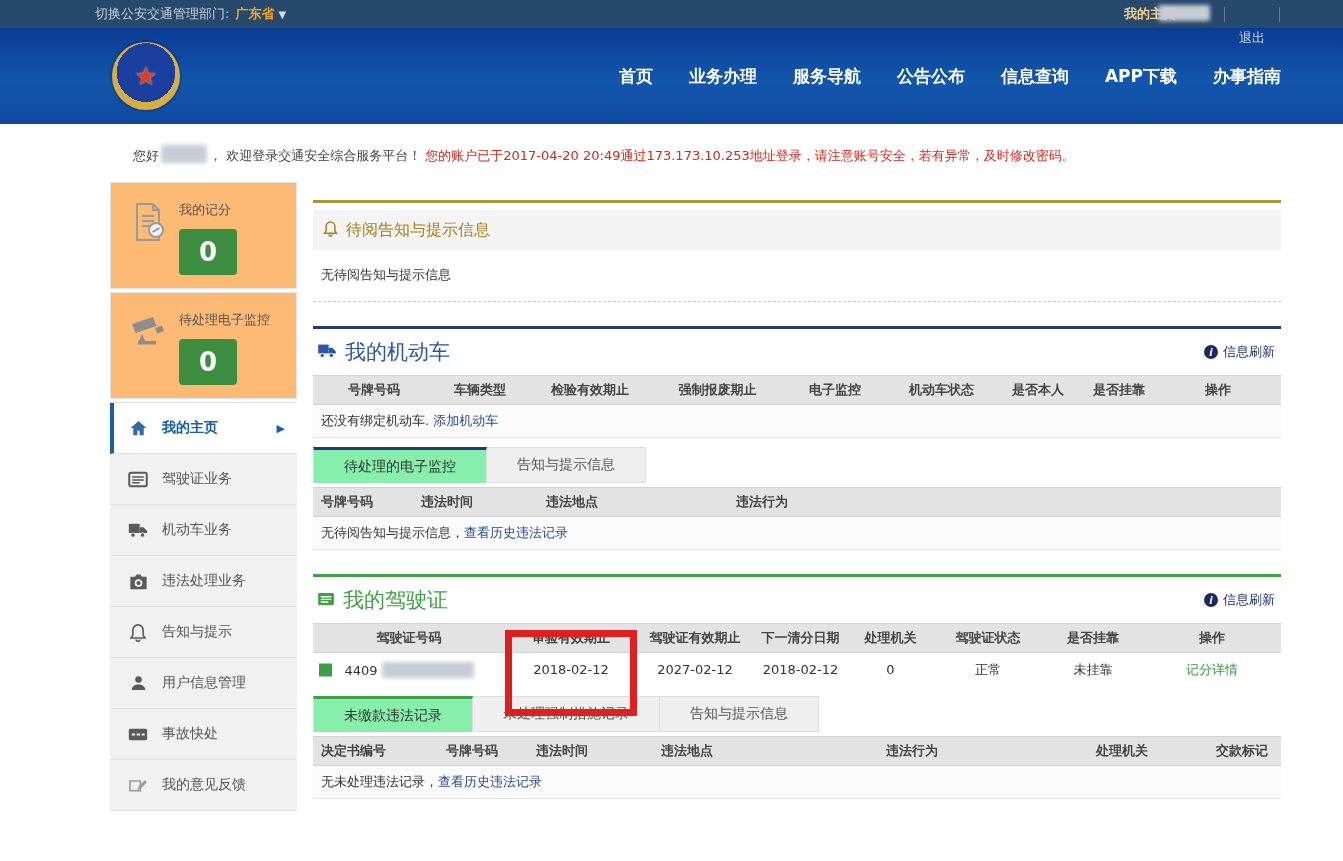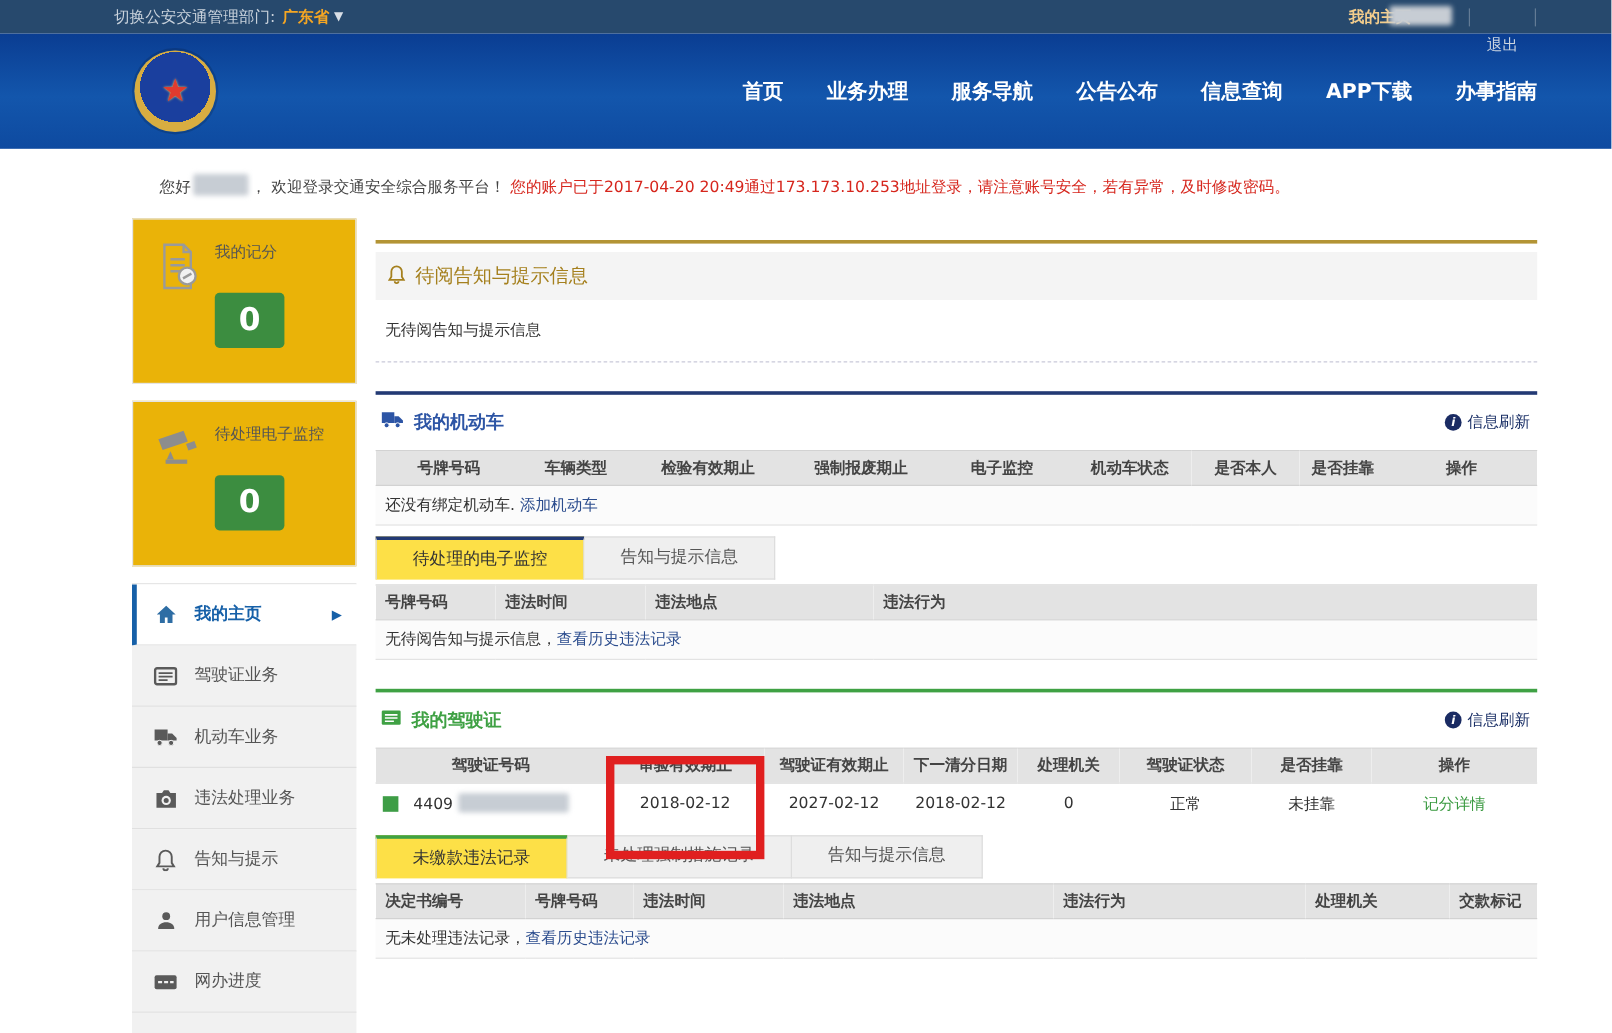--- a/index.html
+++ b/index.html
@@ -57,22 +57,22 @@
   .welcome .red { color: #d6261d; }
   .w-blur { width: 46px; height: 18px; margin: 0 2px; }
 
   
   .container { display: flex; margin: 17px 0 0 110px; width: 1171px; align-items: flex-start; }
   .sidebar { width: 187px; flex: 0 0 187px; }
   .main { width: 968px; margin-left: 16px; position: relative; }
 
   
   .stat-card {
-    background: #eab308; border: 1px solid #e4e4e4; margin-bottom: 14px;
-    padding: 14px 10px 12px 14px; height: 138px;
+    background: #fdba74; border: 1px solid #e4e4e4; margin-bottom: 3px;
+    padding: 14px 10px 12px 14px; height: 107px;
     display: grid; grid-template-columns: 48px 1fr; column-gap: 6px;
   }
   .stat-icon { grid-row: 1 / span 2; display: flex; align-items: flex-start; justify-content: center; padding-top: 4px; }
   .stat-label { font-size: 13px; color: #555; padding-top: 4px; }
   .stat-value {
     margin-top: 8px; width: 58px; height: 46px; border-radius: 4px;
     background: #3c8d40; color: #fff; font-size: 26px; font-weight: bold;
     display: flex; align-items: center; justify-content: center;
   }
   .menu { border-top: 1px solid #e0e0e0; }
@@ -101,21 +101,21 @@
     margin-top: 7px; background: #f4f4f4; height: 40px;
     display: flex; align-items: center; padding-left: 10px; gap: 8px;
     color: #a5801e; font-size: 16px;
   }
   .sec-gold-body { padding: 16px 0 17px 8px; color: #333; border-bottom: 1px dashed #c9c9d9; }
 
   .section { margin-top: 24px; }
   .section.navy { border-top: 3px solid #233a74; }
   .section.green { border-top: 3px solid #3fa144; }
   .sec-head { height: 46px; display: flex; align-items: center; gap: 8px; padding-left: 4px; }
-  .sec-title { font-size: 15px; font-weight: bold; }
+  .sec-title { font-size: 21px; font-weight: normal; }
   .navy .sec-title { color: #2d55a5; }
   .green .sec-title { color: #3fa144; }
   .refresh { margin-left: auto; margin-right: 6px; display: flex; align-items: center; gap: 5px; color: #1a2f66; cursor: pointer; }
   .info-i {
     width: 14px; height: 14px; border-radius: 50%; background: #1a2b63; color: #fff;
     font-size: 10px; font-weight: bold; font-style: italic;
     display: inline-flex; align-items: center; justify-content: center;
   }
 
   
@@ -136,21 +136,21 @@
   .green-sq { position: absolute; left: 6px; top: 50%; transform: translateY(-50%); width: 13px; height: 13px; background: #3e9d46; }
   .lic-blur { width: 92px; height: 16px; margin-left: 4px; }
 
   
   .tabs { display: flex; margin-top: 9px; }
   .tab {
     height: 36px; line-height: 33px; padding: 0 30px; font-size: 14px; color: #555;
     background: #efefef; border: 1px solid #ddd; border-left: none; cursor: pointer; white-space: nowrap;
   }
   .tab:first-child { border-left: 1px solid #ddd; }
-  .tab.active { background: #fde047; border-bottom: none; color: #333; }
+  .tab.active { background: #86efac; border-bottom: none; color: #333; }
   .tabs.navy-accent .tab.active { border-top: 3px solid #233a74; }
   .tabs.green-accent .tab.active { border-top: 3px solid #3fa144; }
   .tabs + table.tbl { margin-top: 4px; }
 
   
   .red-annotation {
     position: absolute; left: 505px; top: 630px; width: 132px; height: 86px;
     border: 7px solid #e01f1f; z-index: 50; pointer-events: none;
   }
 </style>
@@ -270,29 +270,20 @@
         <span>告知与提示</span>
       </div>
       <div class="menu-item">
         <span class="mi-icon">
           <svg width="17" height="18" viewBox="0 0 24 24">
               <circle cx="12" cy="7" r="4.6" fill="#5a5a5a"></circle>
               <path d="M2.5 22c0-5.2 4.2-7.8 9.5-7.8s9.5 2.6 9.5 7.8z" fill="#5a5a5a"></path>
             </svg>
         </span>
         <span>用户信息管理</span>
-      </div>
-      <div class="menu-item">
-        <span class="mi-icon">
-          <svg width="20" height="15" viewBox="0 0 24 18">
-              <rect x="1" y="2" width="22" height="14" rx="2" fill="#5a5a5a"></rect>
-              <path d="M4.5 9h4M10.5 9h4M16.5 9h3.5" stroke="#f1f1f1" stroke-width="2.2"></path>
-            </svg>
-        </span>
-        <span>网办进度</span>
       </div>
       <div class="menu-item">
         <span class="mi-icon">
           <svg width="20" height="15" viewBox="0 0 24 18">
               <rect x="1" y="2" width="22" height="14" rx="2" fill="#5a5a5a"></rect>
               <path d="M4.5 9h4M10.5 9h4M16.5 9h3.5" stroke="#f1f1f1" stroke-width="2.2"></path>
             </svg>
         </span>
         <span>事故快处</span>
       </div>

